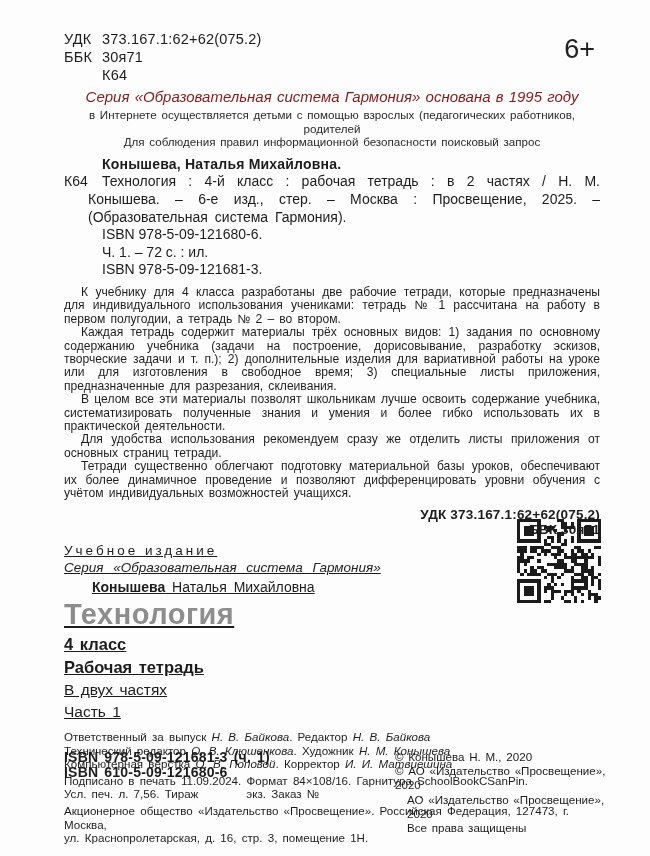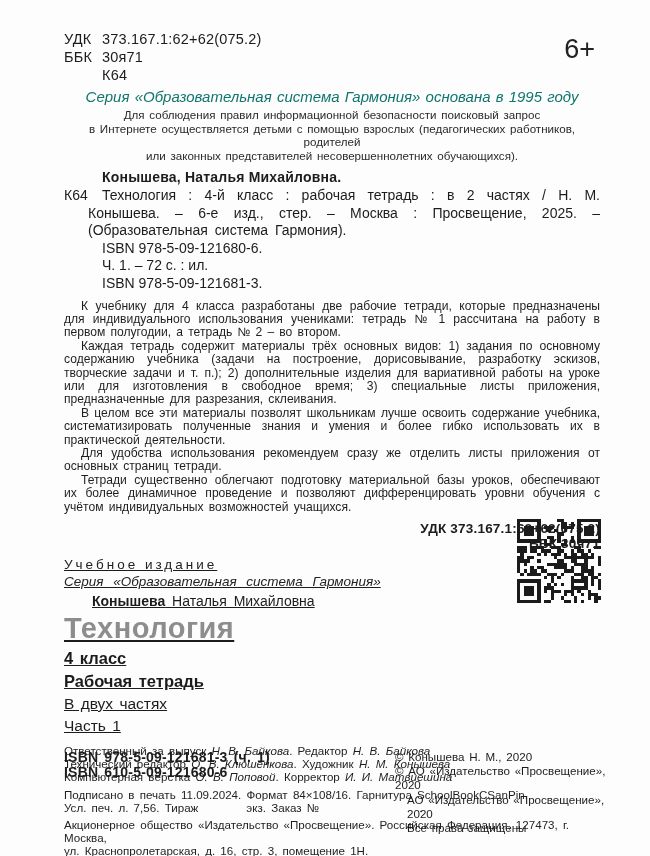--- a/index.html
+++ b/index.html
@@ -12,21 +12,21 @@
   .page{position:absolute;inset:0;padding:30px 50px 0 64px;box-sizing:border-box;}
 
   
   .codes{font-size:14.5px;line-height:18px;letter-spacing:.2px;}
   .codes .row{white-space:nowrap;}
   .codes .lbl{display:inline-block;min-width:38px;}
   .codes .code-row{padding-left:38px;}
   .age-badge{position:absolute;top:34px;right:55px;font-size:27px;font-weight:400;color:#222;}
 
   .series-note{
-    text-align:center;font-style:italic;font-size:15px;margin-top:4px;color:#0f766e;
+    text-align:center;font-style:italic;font-size:15px;margin-top:4px;color:#7f1d1d;
     word-spacing:1px;
   }
   .safety{
     text-align:center;font-size:11.6px;line-height:13.6px;margin-top:3px;color:#2a2a2a;
     word-spacing:1.5px;
   }
 
   
   .biblio{margin-top:7px;font-size:14px;line-height:17.6px;}
   .biblio-author{font-weight:700;margin-left:38px;letter-spacing:.2px;}
@@ -83,23 +83,22 @@
       <span class="lbl">ББК</span><span>30я71</span>
     </div>
     <div class="row code-row">К64</div>
   </div>
 
   <div class="age-badge">6+</div>
 
   <div class="series-note">Серия «Образовательная система Гармония» основана в 1995 году</div>
 
   <div class="safety">
+    <div>в Интернете осуществляется детьми с помощью взрослых (педагогических работников, родителей</div>
     <div>Для соблюдения правил информационной безопасности поисковый запрос</div>
-    <div>в Интернете осуществляется детьми с помощью взрослых (педагогических работников, родителей</div>
-    <div>или законных представителей несовершеннолетних обучающихся).</div>
   </div>
 
   <div class="biblio">
     <div class="biblio-author">Конышева, Наталья Михайловна.</div>
     <div class="biblio-entry">
       <span class="biblio-code">К64</span>
       <div class="biblio-text">Технология : 4-й класс : рабочая тетрадь : в 2 частях / Н. М. Конышева. – 6-е изд., стер. – Москва : Просвещение, 2025. – (Образовательная система Гармония).</div>
     </div>
     <div class="biblio-extra">ISBN 978-5-09-121680-6.</div>
     <div class="biblio-extra">Ч. 1. – 72 с. : ил.</div>

